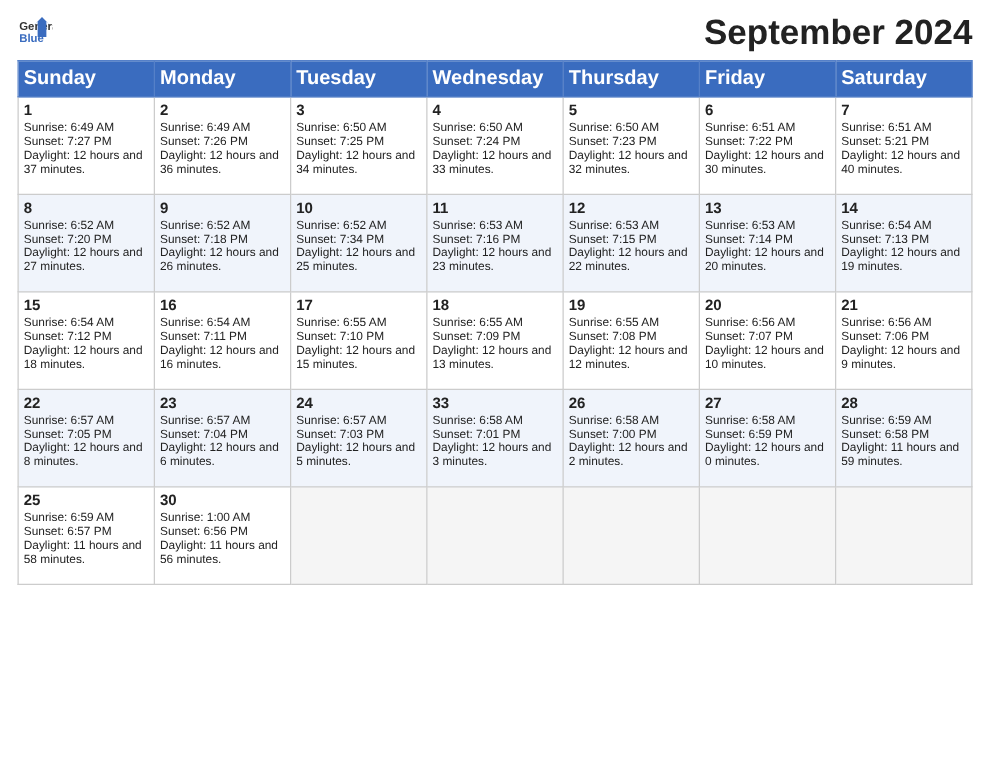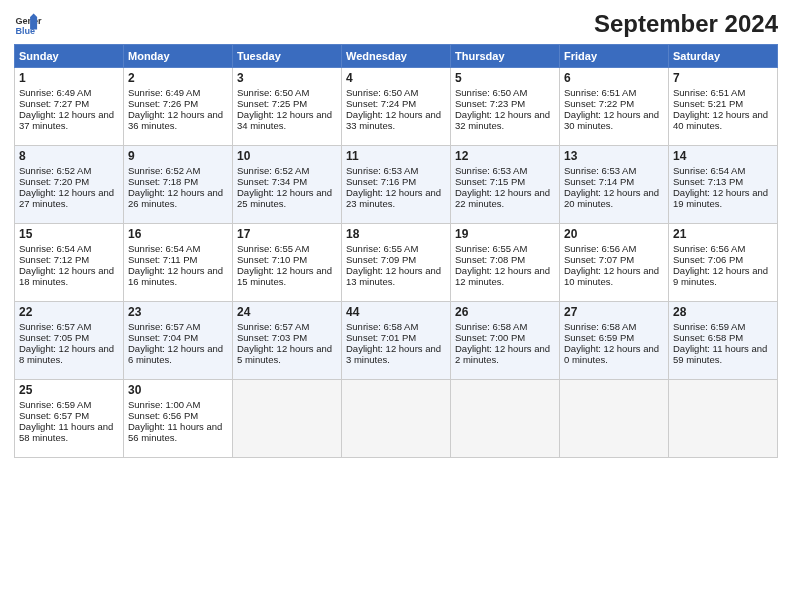--- a/index.html
+++ b/index.html
@@ -26,37 +26,37 @@
       gap: 4px;
     }
     .logo-icon {
       width: 28px;
       height: 28px;
     }
     .title-area {
       text-align: right;
     }
     .month-title {
-      font-size: 24px;
+      font-size: 28px;
       font-weight: bold;
       color: #222;
     }
     .location {
       font-size: 13px;
       color: #444;
     }
     table {
       width: 100%;
       border-collapse: collapse;
       table-layout: fixed;
     }
     th {
       background-color: #3a6cbf;
       color: #fff;
-      font-size: 11px;
+      font-size: 16px;
       font-weight: bold;
       padding: 5px 4px;
       text-align: left;
       border: 1px solid #5580c8;
     }
     td {
       border: 1px solid #ccc;
       vertical-align: top;
       padding: 3px 4px;
       font-size: 9.5px;
@@ -134,21 +134,21 @@
           <td><span class="day-num">17</span><span>Sunrise: 6:55 AM</span><br><span>Sunset: 7:10 PM</span><br><span>Daylight: 12 hours and 15 minutes.</span></td>
           <td><span class="day-num">18</span><span>Sunrise: 6:55 AM</span><br><span>Sunset: 7:09 PM</span><br><span>Daylight: 12 hours and 13 minutes.</span></td>
           <td><span class="day-num">19</span><span>Sunrise: 6:55 AM</span><br><span>Sunset: 7:08 PM</span><br><span>Daylight: 12 hours and 12 minutes.</span></td>
           <td><span class="day-num">20</span><span>Sunrise: 6:56 AM</span><br><span>Sunset: 7:07 PM</span><br><span>Daylight: 12 hours and 10 minutes.</span></td>
           <td><span class="day-num">21</span><span>Sunrise: 6:56 AM</span><br><span>Sunset: 7:06 PM</span><br><span>Daylight: 12 hours and 9 minutes.</span></td>
         </tr>
         <tr>
           <td><span class="day-num">22</span><span>Sunrise: 6:57 AM</span><br><span>Sunset: 7:05 PM</span><br><span>Daylight: 12 hours and 8 minutes.</span></td>
           <td><span class="day-num">23</span><span>Sunrise: 6:57 AM</span><br><span>Sunset: 7:04 PM</span><br><span>Daylight: 12 hours and 6 minutes.</span></td>
           <td><span class="day-num">24</span><span>Sunrise: 6:57 AM</span><br><span>Sunset: 7:03 PM</span><br><span>Daylight: 12 hours and 5 minutes.</span></td>
-          <td><span class="day-num">44</span><span>Sunrise: 6:58 AM</span><br><span>Sunset: 7:01 PM</span><br><span>Daylight: 12 hours and 3 minutes.</span></td>
+          <td><span class="day-num">33</span><span>Sunrise: 6:58 AM</span><br><span>Sunset: 7:01 PM</span><br><span>Daylight: 12 hours and 3 minutes.</span></td>
           <td><span class="day-num">26</span><span>Sunrise: 6:58 AM</span><br><span>Sunset: 7:00 PM</span><br><span>Daylight: 12 hours and 2 minutes.</span></td>
           <td><span class="day-num">27</span><span>Sunrise: 6:58 AM</span><br><span>Sunset: 6:59 PM</span><br><span>Daylight: 12 hours and 0 minutes.</span></td>
           <td><span class="day-num">28</span><span>Sunrise: 6:59 AM</span><br><span>Sunset: 6:58 PM</span><br><span>Daylight: 11 hours and 59 minutes.</span></td>
         </tr>
         <tr>
           <td><span class="day-num">25</span><span>Sunrise: 6:59 AM</span><br><span>Sunset: 6:57 PM</span><br><span>Daylight: 11 hours and 58 minutes.</span></td>
           <td><span class="day-num">30</span><span>Sunrise: 1:00 AM</span><br><span>Sunset: 6:56 PM</span><br><span>Daylight: 11 hours and 56 minutes.</span></td>
           <td class="empty"></td>
           <td class="empty"></td>
           <td class="empty"></td>

